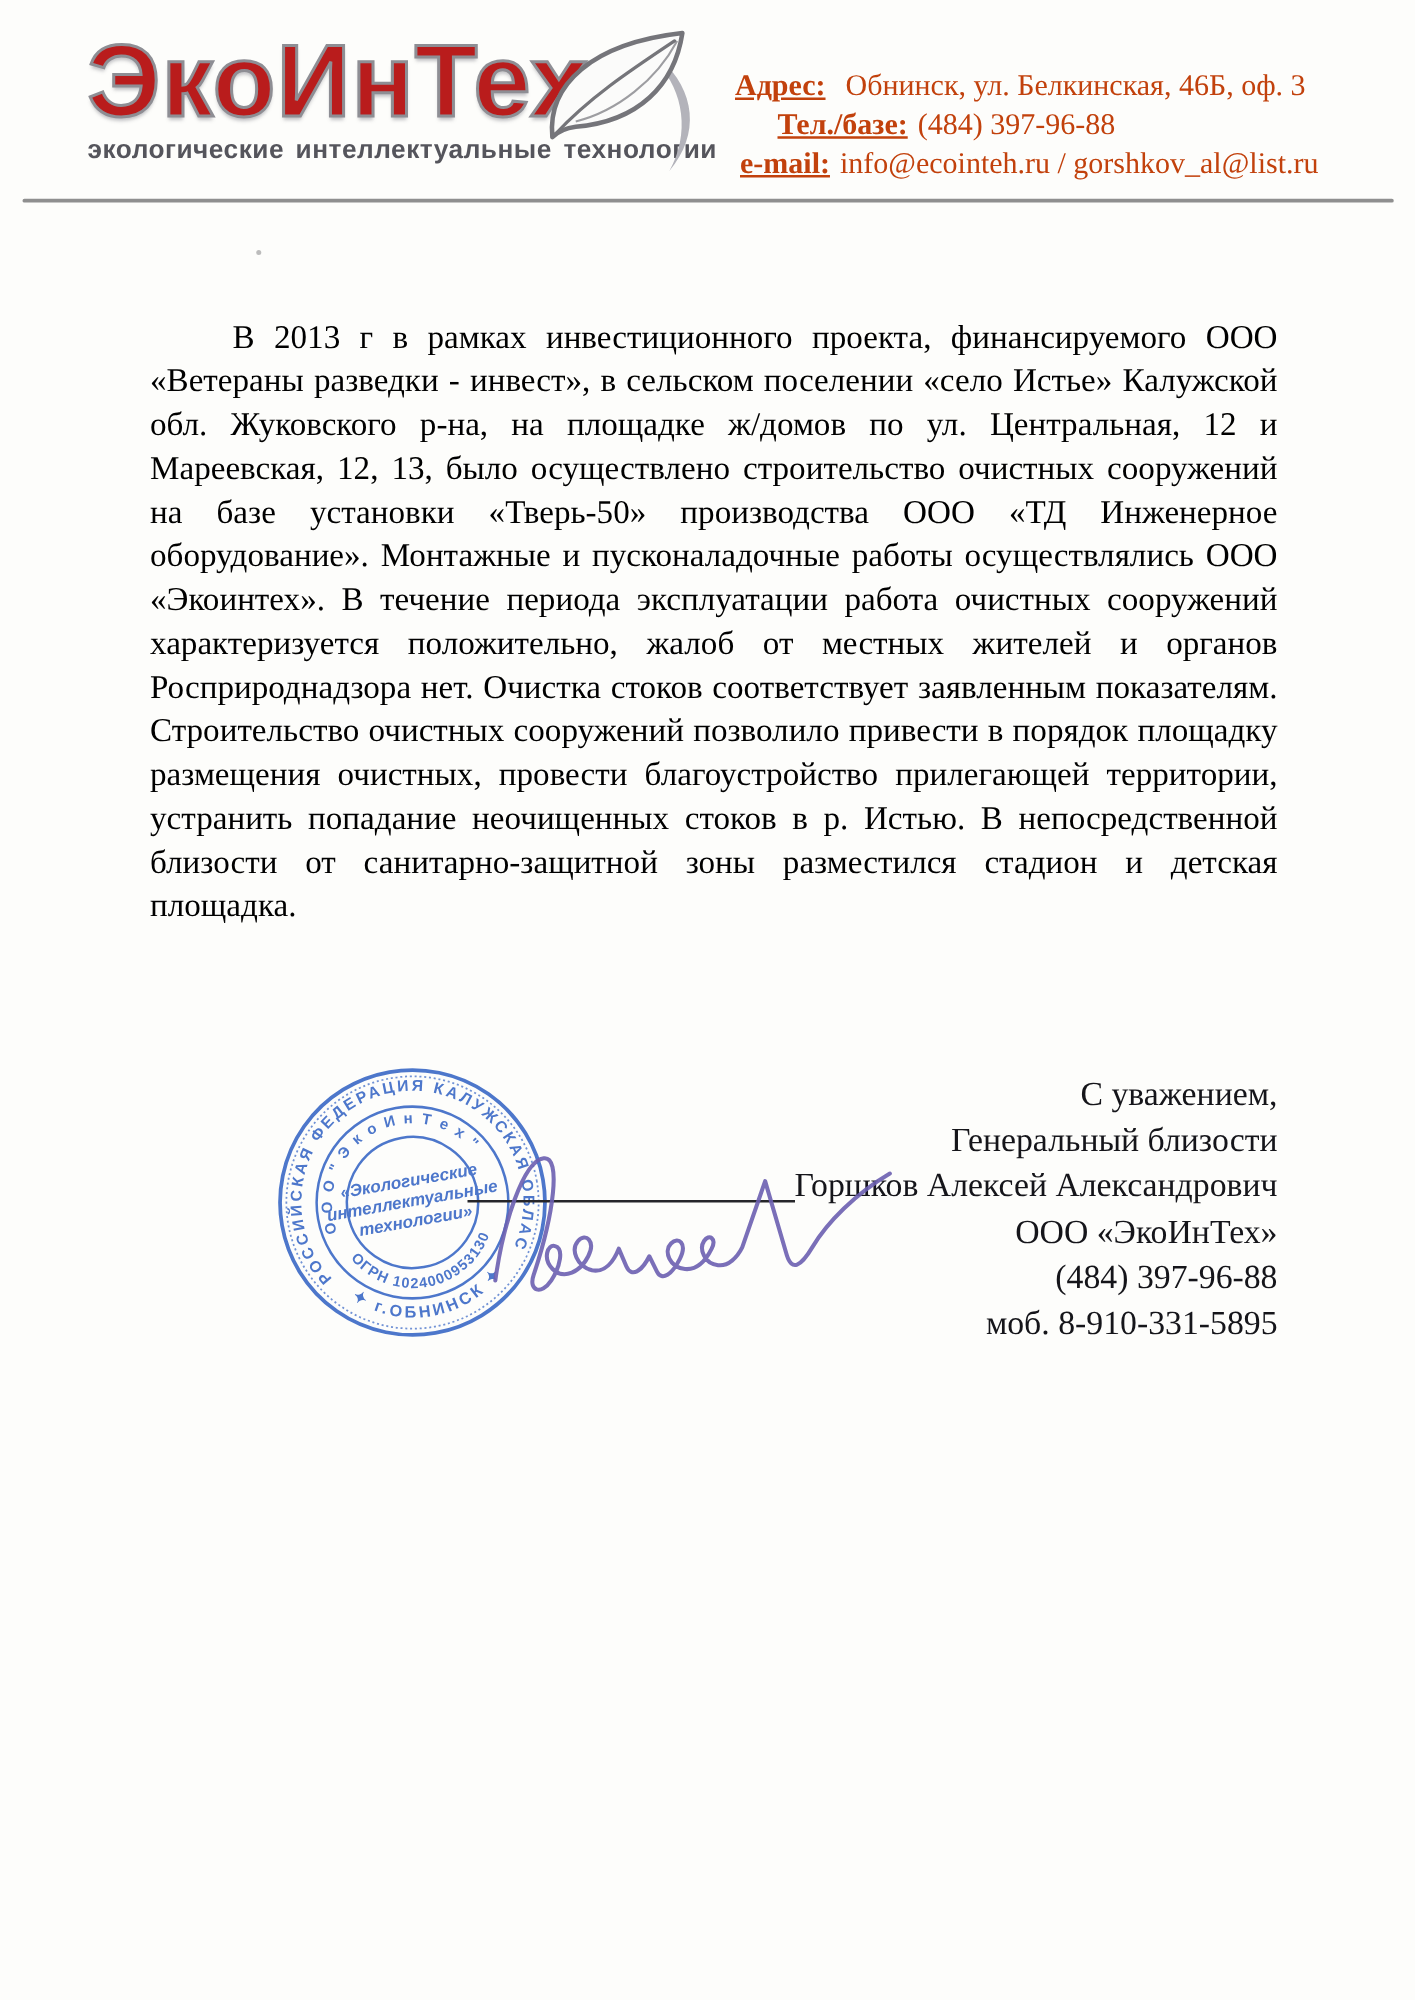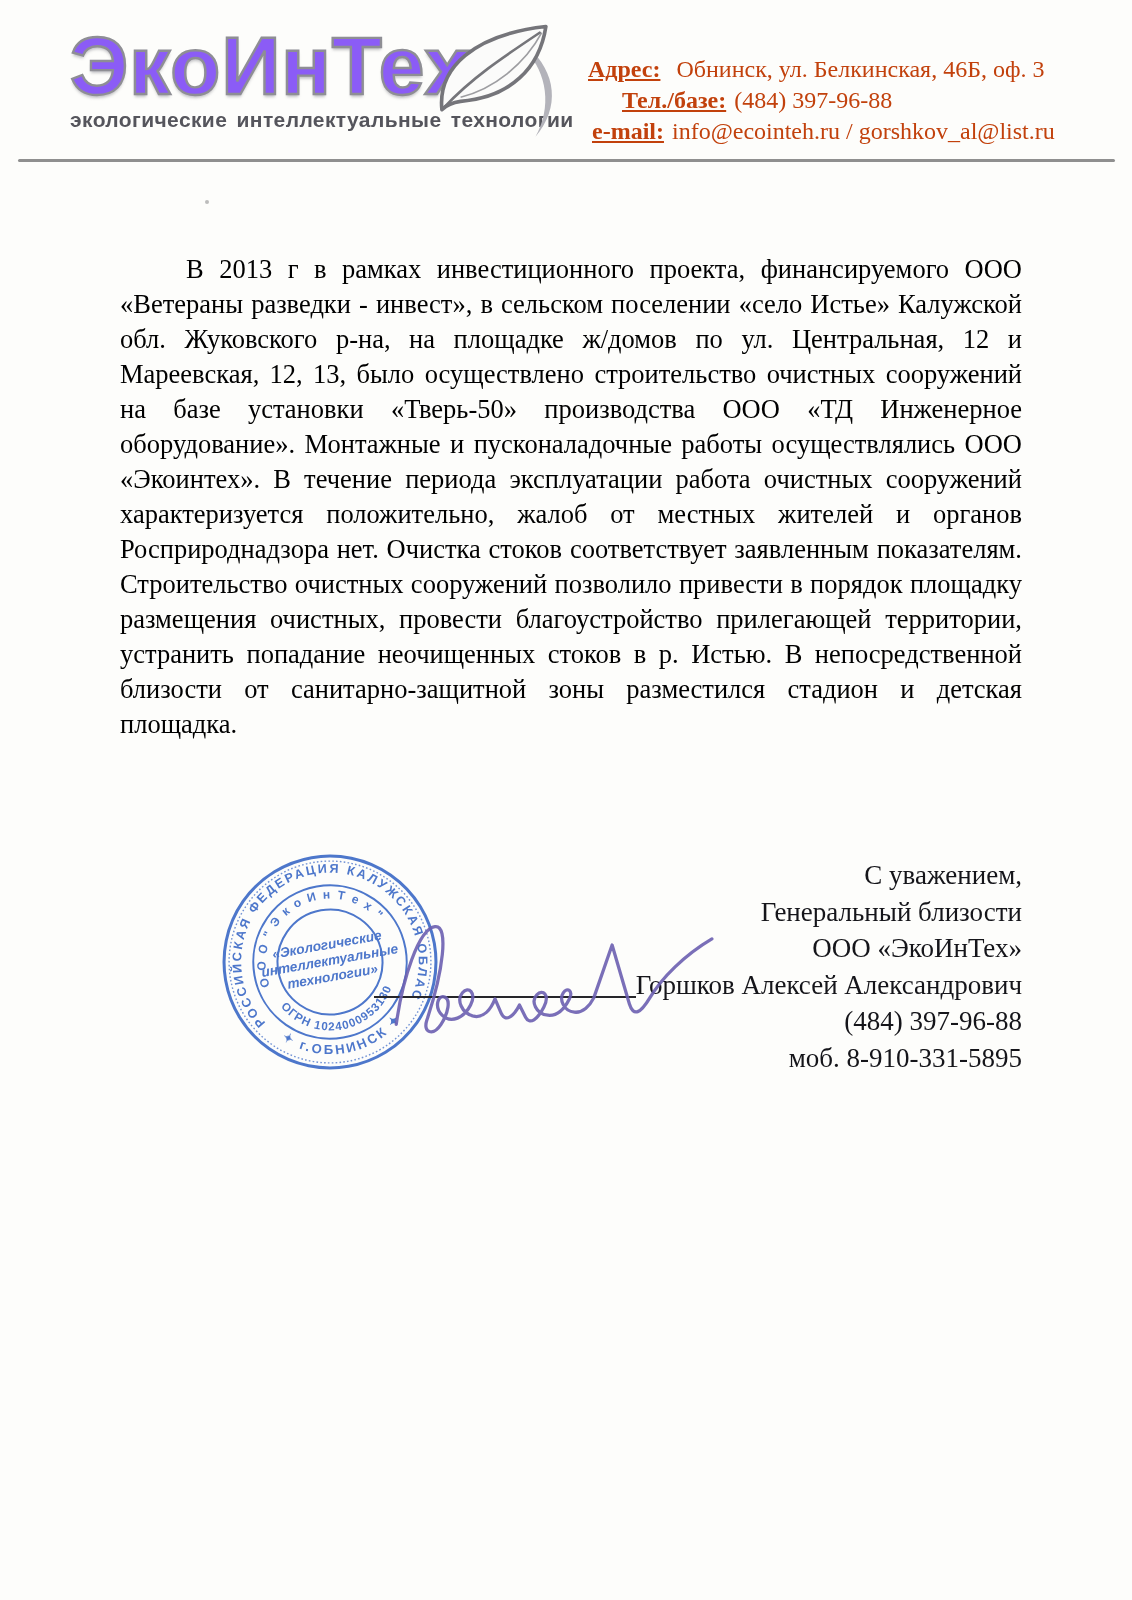--- a/index.html
+++ b/index.html
@@ -15,21 +15,21 @@
 
   
   .logo-block{position:absolute;left:70px;top:26px;width:470px;}
   .logo-text{
     display:block;
     font-family:"Liberation Sans", sans-serif;
     font-weight:bold;
     font-size:82px;
     line-height:80px;
     letter-spacing:1px;
-    color:#8b5cf6;
+    color:#b91c1c;
     -webkit-text-stroke:2.4px #8e8e94;
     text-shadow:0 3px 3px rgba(100,100,110,.38);
     white-space:nowrap;
   }
   .logo-tagline{
     display:block;
     margin-top:2px;
     font-family:"Liberation Sans", sans-serif;
     font-weight:bold;
     font-size:21px;
@@ -156,25 +156,25 @@
         <text x="110" y="97" font-size="13.5" font-style="italic" text-anchor="middle">«Экологические</text>
         <text x="110" y="113" font-size="13.5" font-style="italic" text-anchor="middle">интеллектуальные</text>
         <text x="110" y="129" font-size="13.5" font-style="italic" text-anchor="middle">технологии»</text>
       </g>
     </svg>
   </div>
 
   <div class="closing">
     <div class="row">С уважением,</div>
     <div class="row">Генеральный близости</div>
-    <div class="row">ООО «ЭкоИнТех»</div>
     <div class="row name-row">
       <span class="sig-printed-line"></span>
         <span>Горшков Алексей Александрович</span>
     </div>
+    <div class="row">ООО «ЭкоИнТех»</div>
     <div class="row">(484) 397-96-88</div>
     <div class="row">моб. 8-910-331-5895</div>
   </div>
 
   <div class="ink">
     <svg viewBox="0 0 330 125" width="336" height="132" aria-hidden="true">
       <path d="M14 110 C 20 66 36 16 52 14 C 66 12 60 58 44 106 C 40 118 50 122 58 110
                C 65 99 68 85 61 83 C 55 81 51 93 59 101 C 68 110 81 103 87 91
                C 93 79 85 72 79 79 C 73 86 78 99 90 102 C 100 104 107 95 111 85
                L 117 99 C 121 108 129 103 135 91 L 141 103 C 145 111 153 105 159 93

